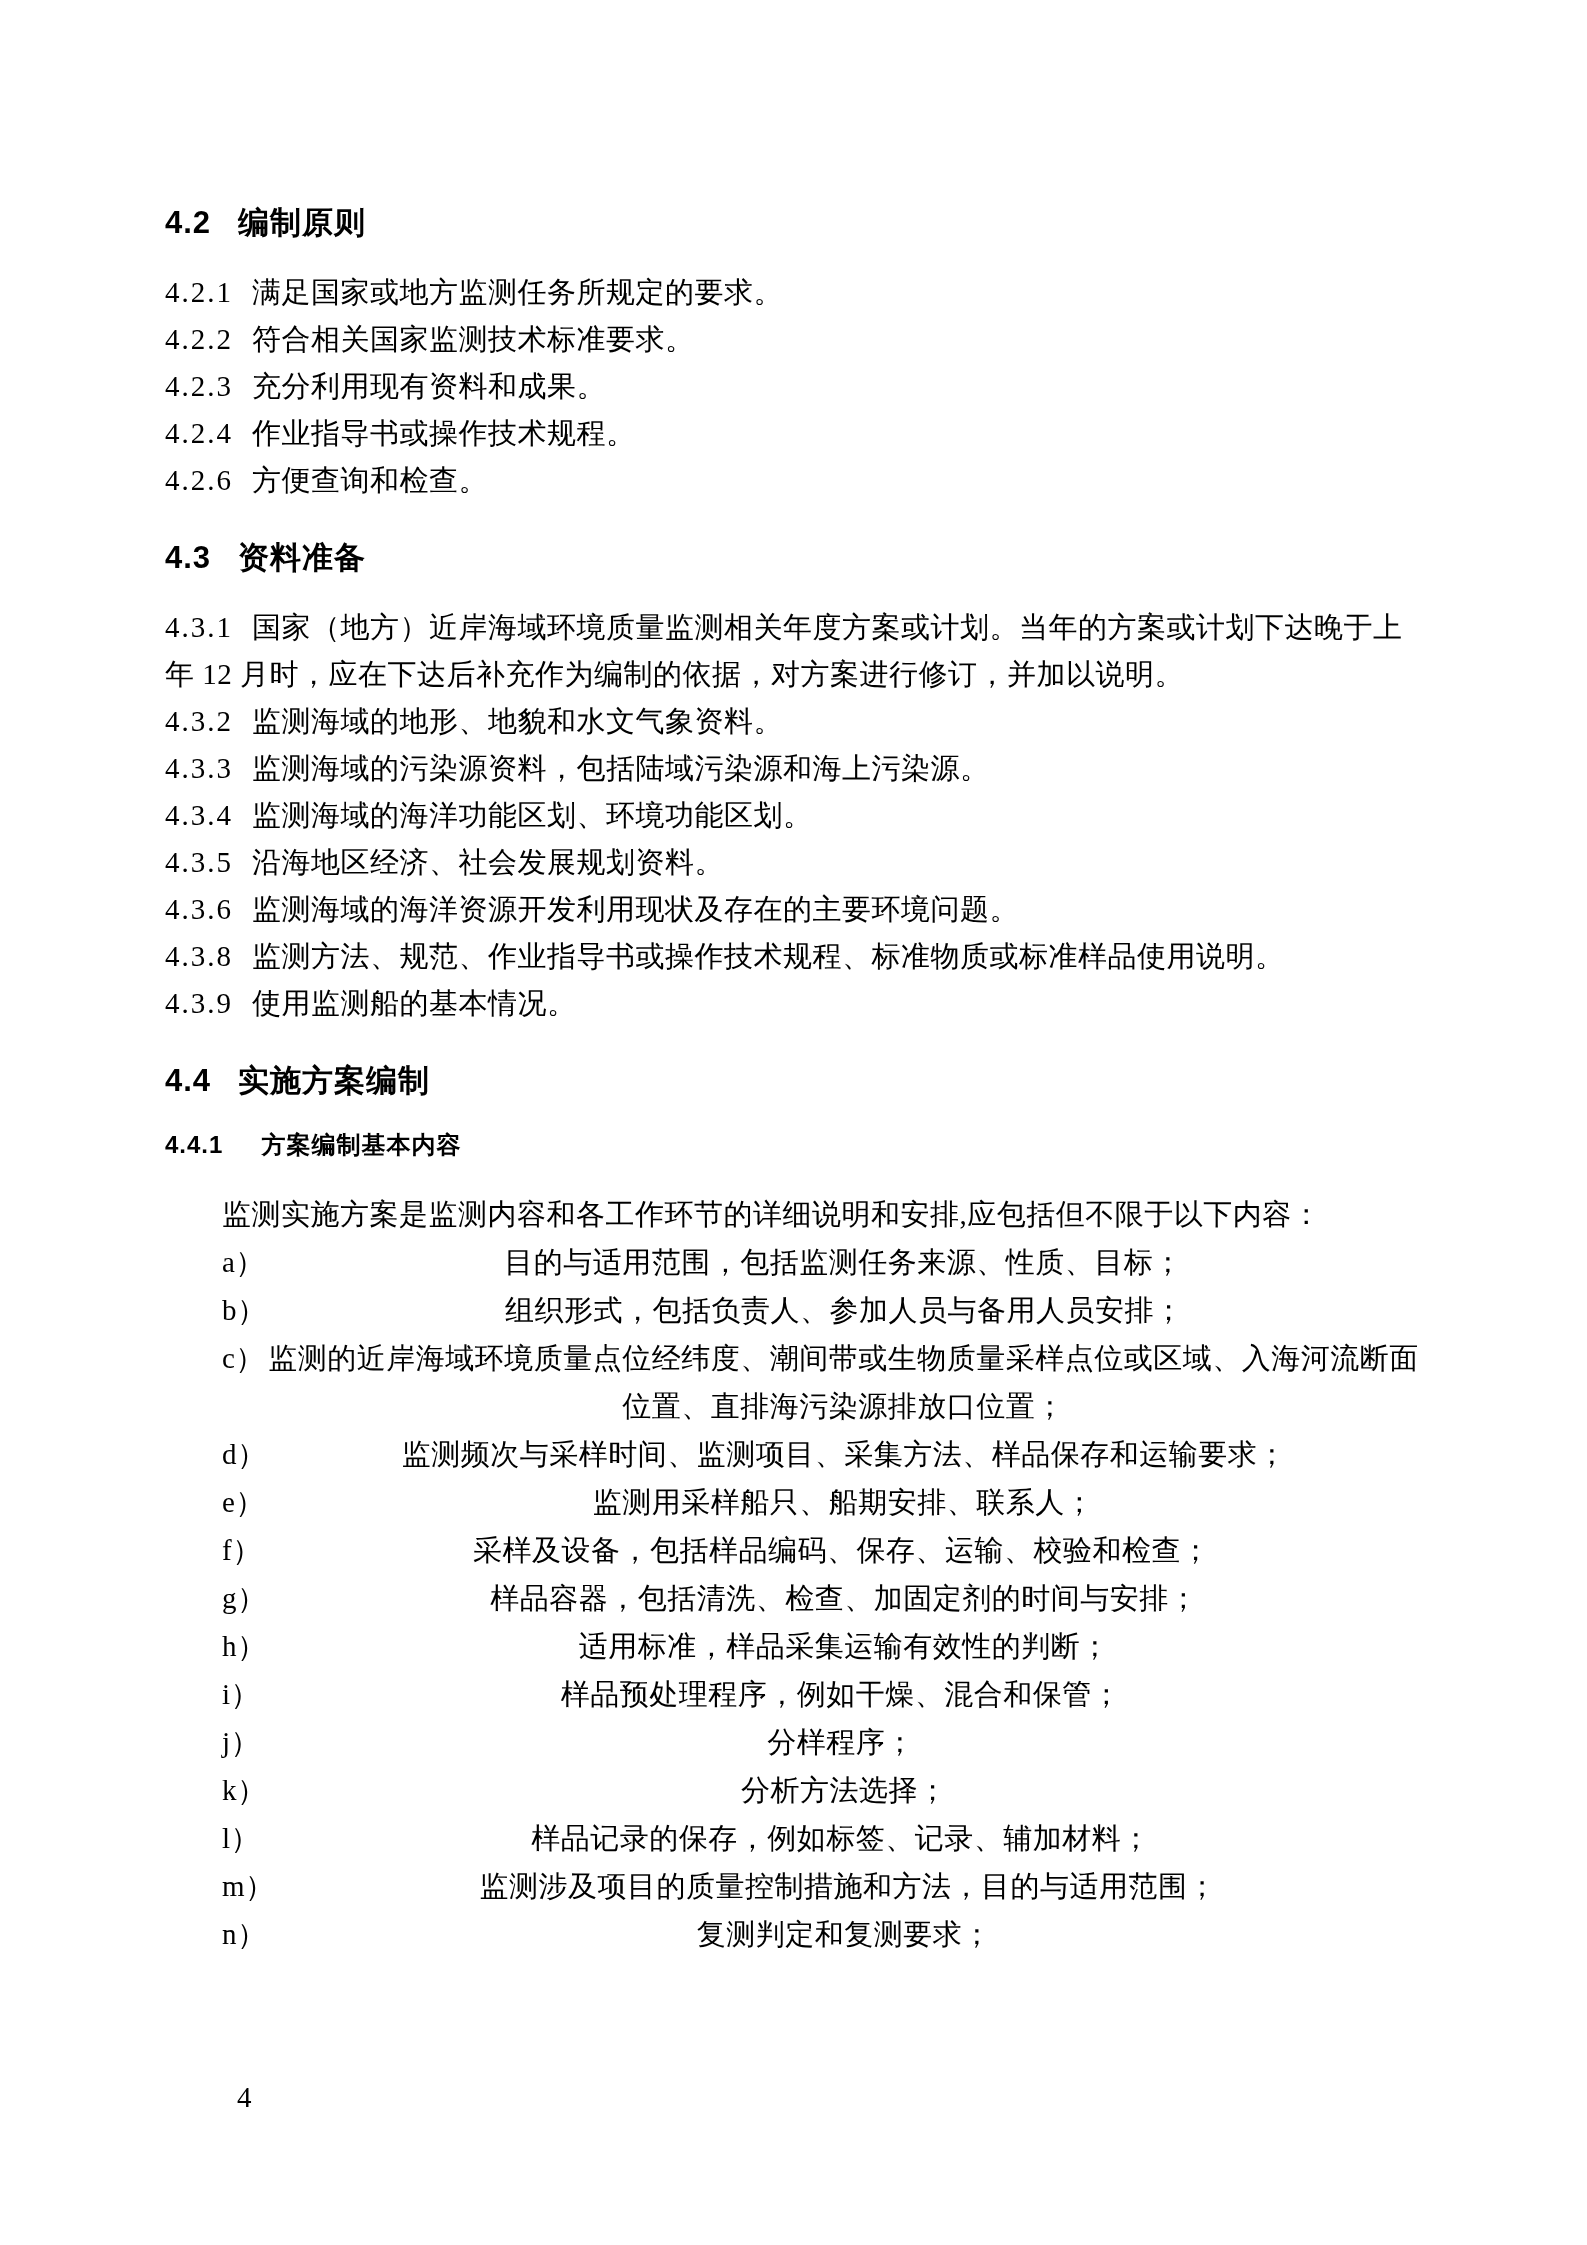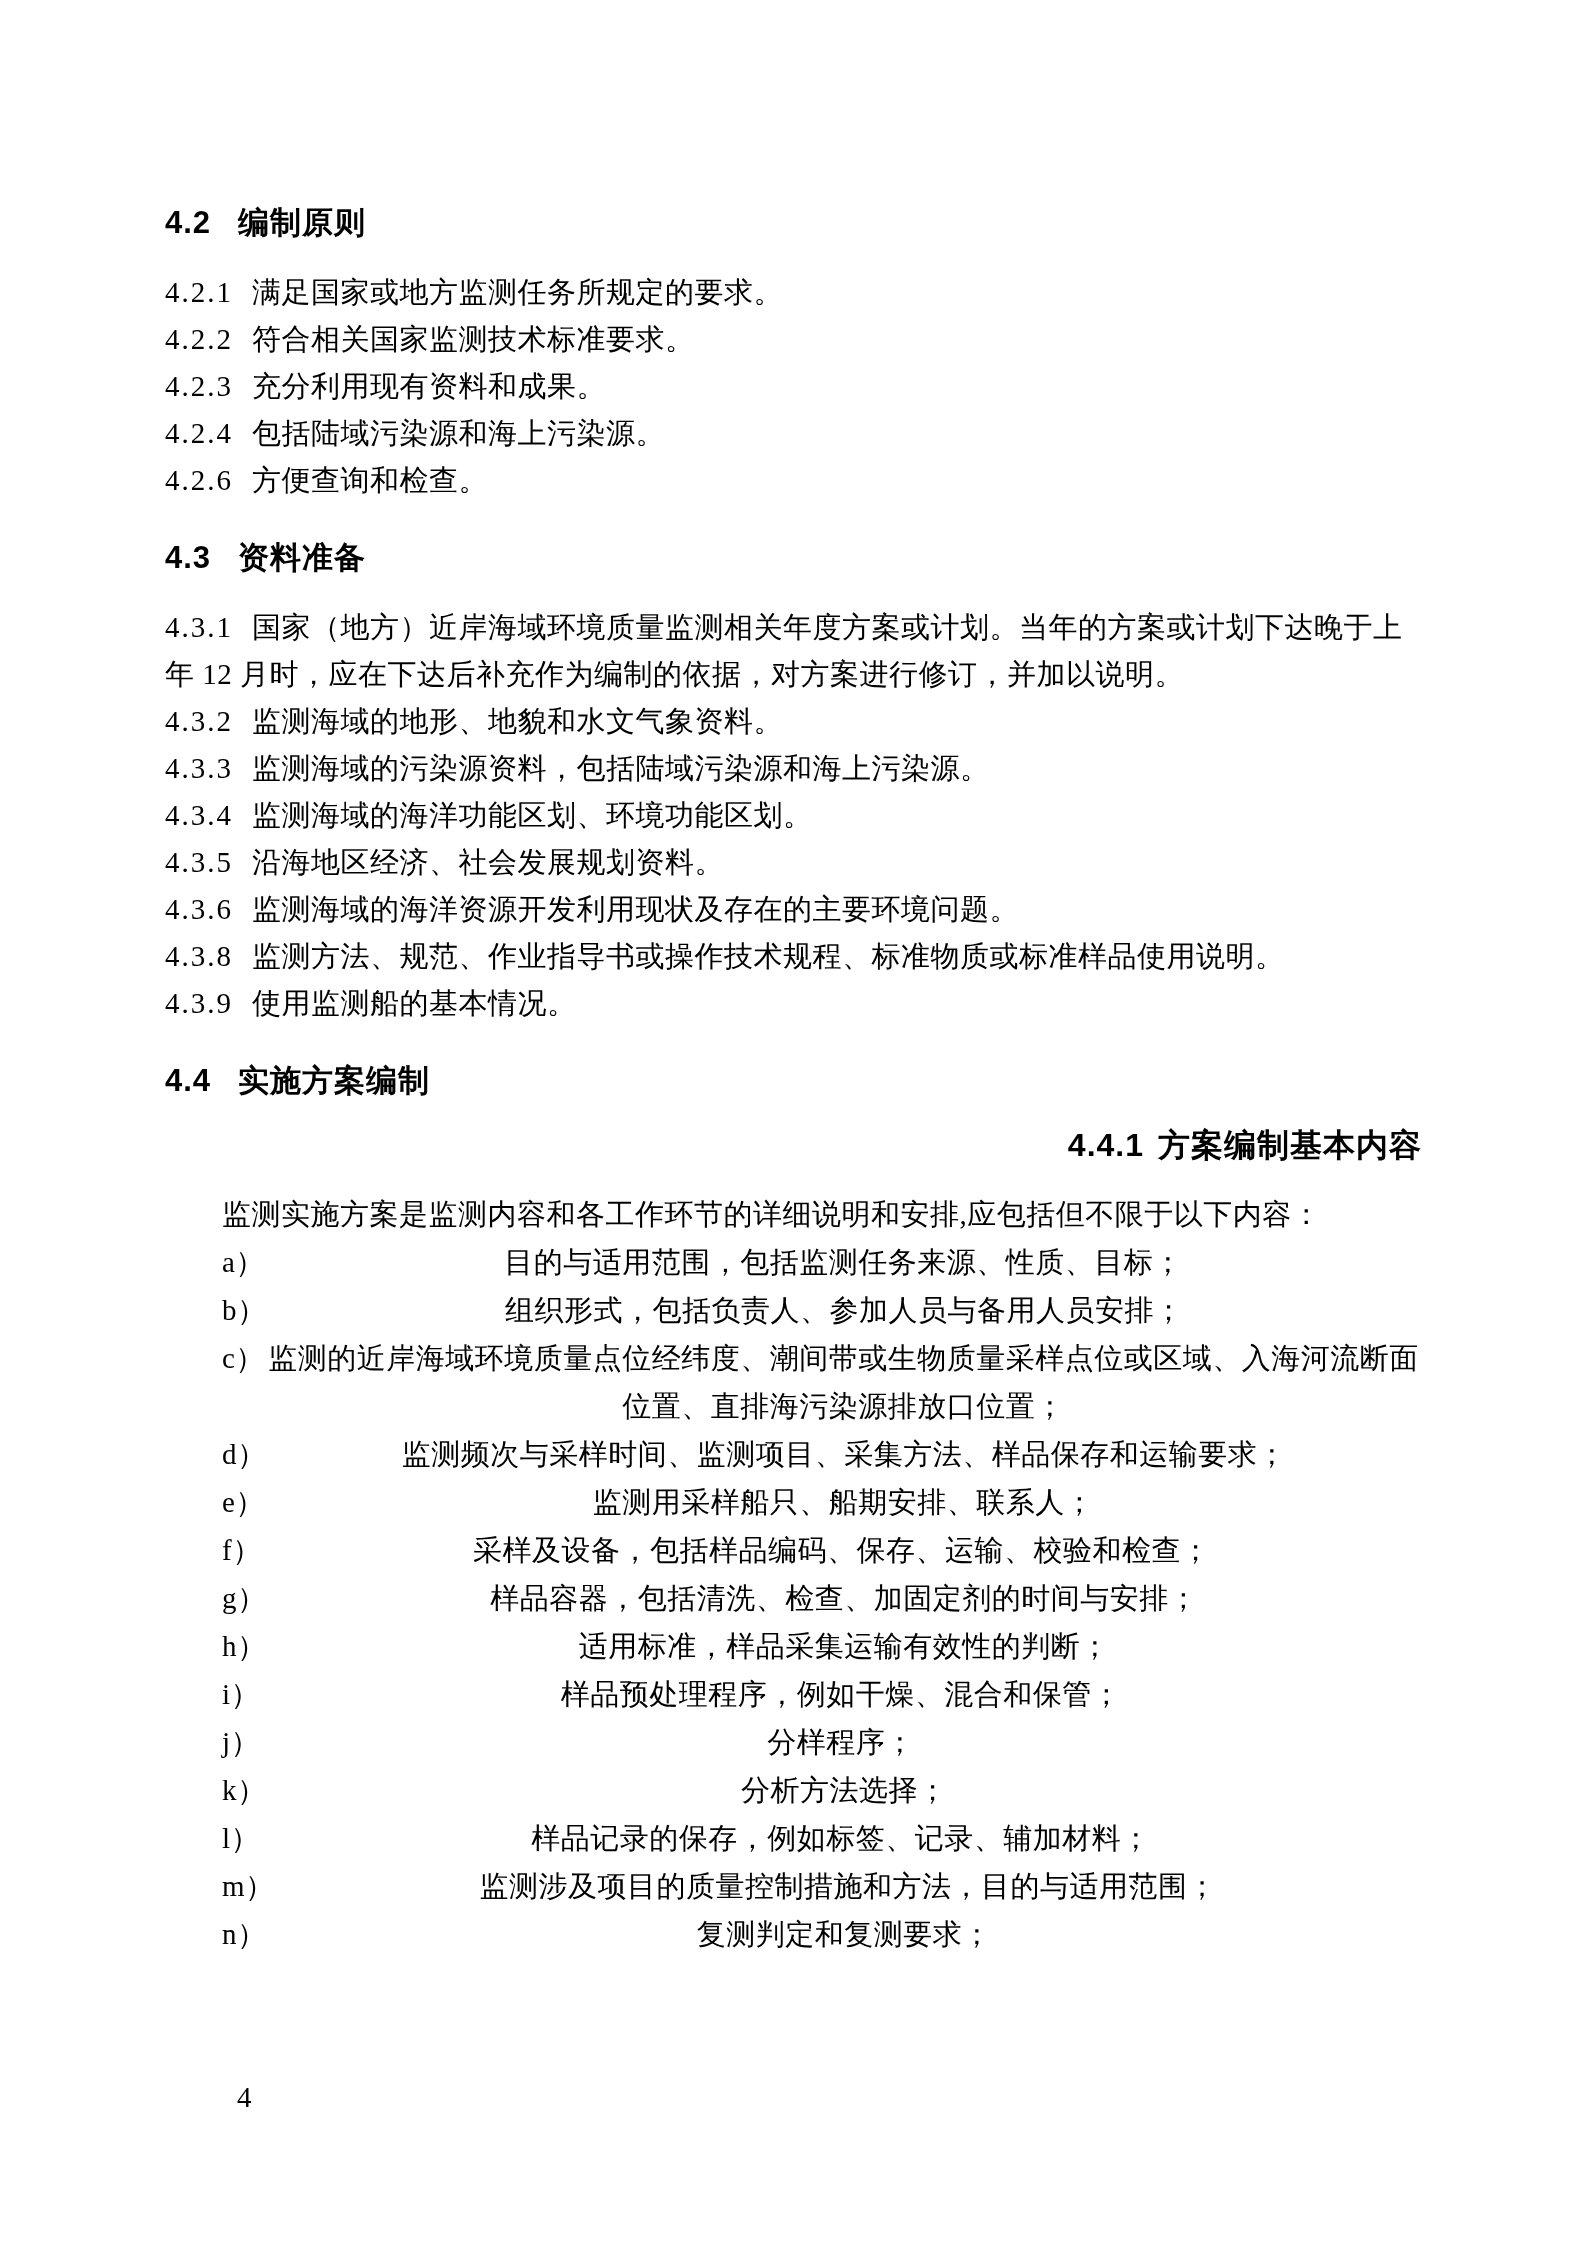--- a/index.html
+++ b/index.html
@@ -25,26 +25,25 @@
     line-height:36px;
     display:flex;
     gap:27px;
     letter-spacing:1px;
   }
   h2.sec:first-child{margin-top:0;}
   h3.subsec{
     margin:0 0 28px 0;
     font-family:"Liberation Sans","DejaVu Sans",sans-serif;
     font-weight:bold;
-    font-size:32px;
+    font-size:24px;
     line-height:36px;
     display:flex;
-    gap:14px;
+    gap:38px;
     letter-spacing:1px;
-    justify-content:flex-end;
   }
   p.item{
     margin:0;
     font-size:29px;
     line-height:47px;
     letter-spacing:0.5px;
   }
   p.item .i-num{
     margin-right:19px;
     letter-spacing:2px;
@@ -82,21 +81,21 @@
 <main class="page">
 
   <h2 class="sec">
     <span class="h-num">4.2</span>
     <span class="h-title">编制原则</span>
   </h2>
 
   <p class="item"><span class="i-num">4.2.1</span><span class="i-text">满足国家或地方监测任务所规定的要求。</span></p>
   <p class="item"><span class="i-num">4.2.2</span><span class="i-text">符合相关国家监测技术标准要求。</span></p>
   <p class="item"><span class="i-num">4.2.3</span><span class="i-text">充分利用现有资料和成果。</span></p>
-  <p class="item"><span class="i-num">4.2.4</span><span class="i-text">包括陆域污染源和海上污染源。</span></p>
+  <p class="item"><span class="i-num">4.2.4</span><span class="i-text">作业指导书或操作技术规程。</span></p>
   <p class="item"><span class="i-num">4.2.6</span><span class="i-text">方便查询和检查。</span></p>
 
   <h2 class="sec">
     <span class="h-num">4.3</span>
     <span class="h-title">资料准备</span>
   </h2>
 
   <p class="item"><span class="i-num">4.3.1</span><span class="i-text">国家（地方）近岸海域环境质量监测相关年度方案或计划。当年的方案或计划下达晚于上年 12 月时，应在下达后补充作为编制的依据，对方案进行修订，并加以说明。</span></p>
   <p class="item"><span class="i-num">4.3.2</span><span class="i-text">监测海域的地形、地貌和水文气象资料。</span></p>
   <p class="item"><span class="i-num">4.3.3</span><span class="i-text">监测海域的污染源资料，包括陆域污染源和海上污染源。</span></p>

